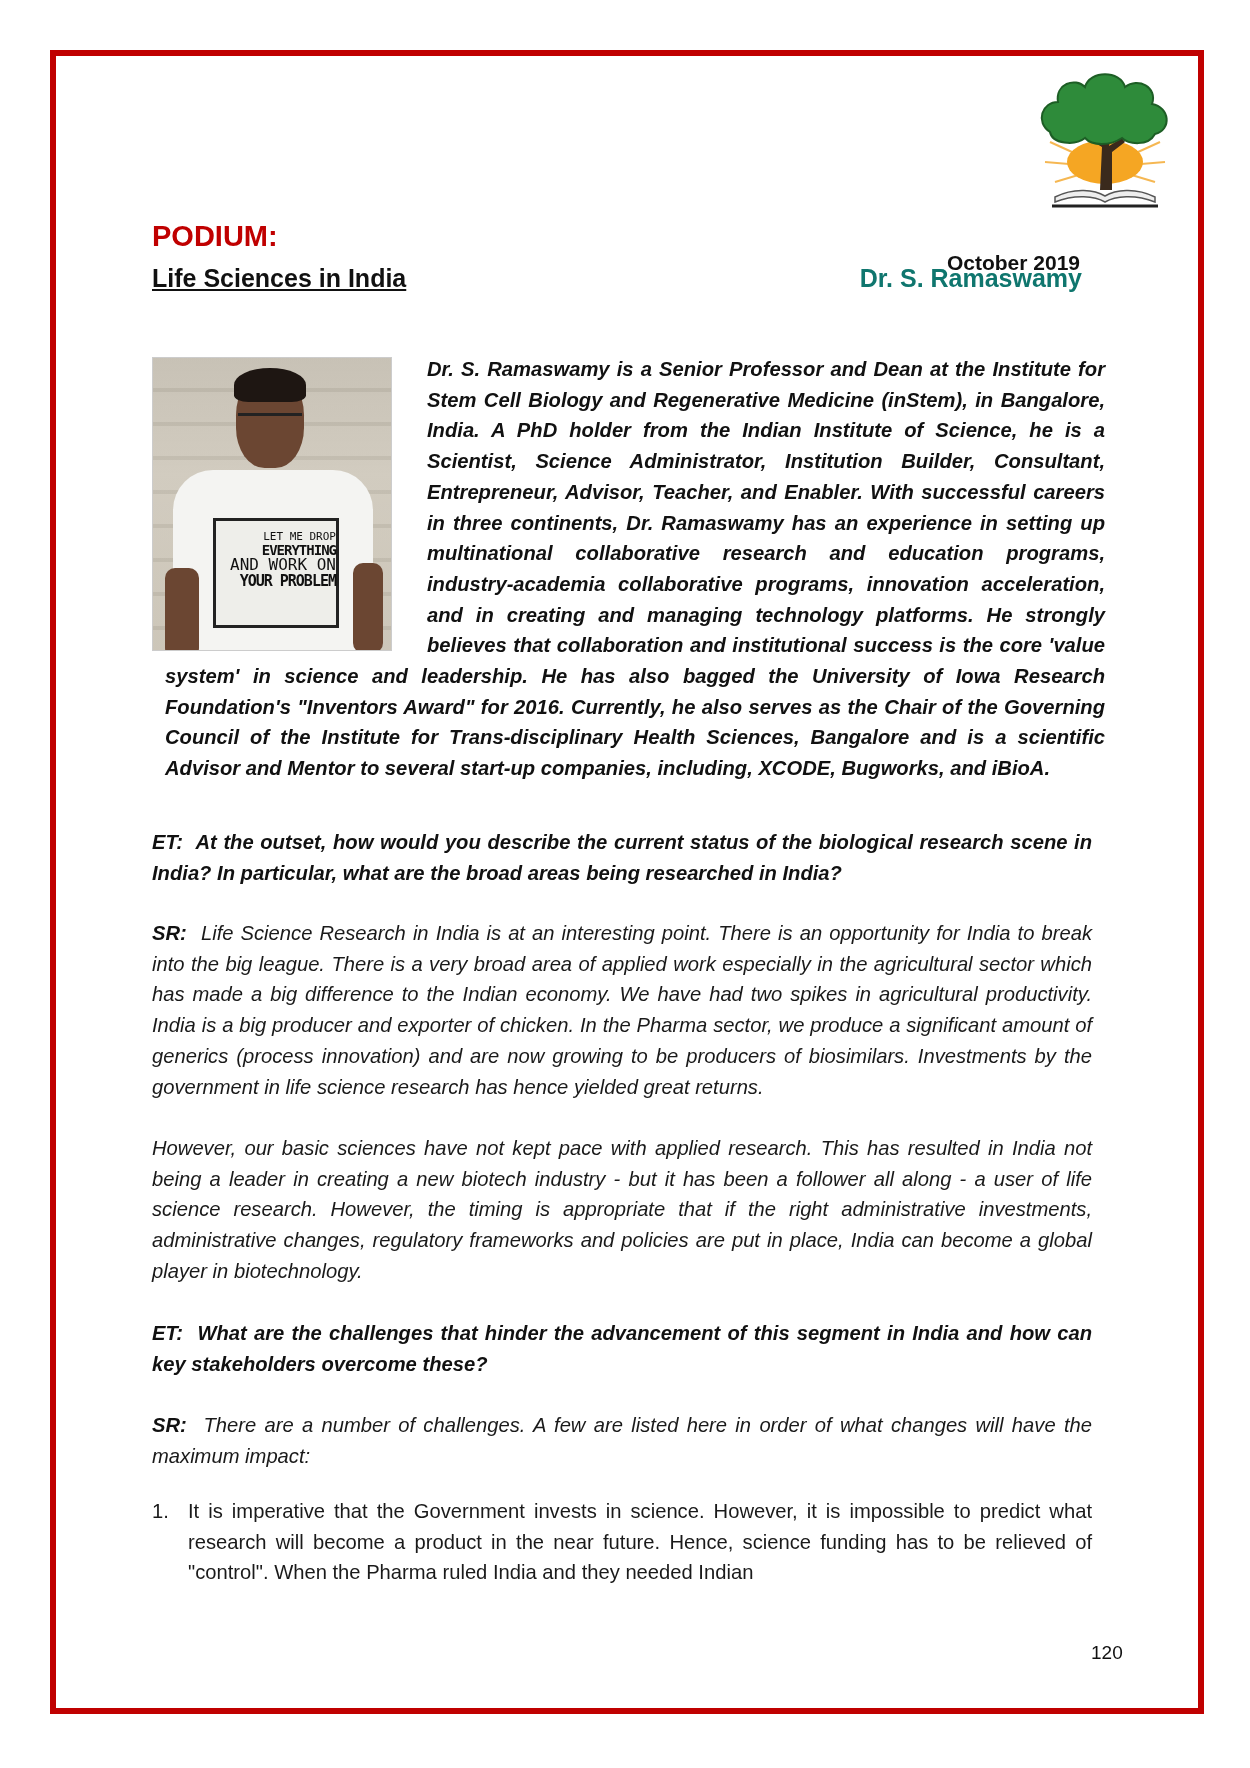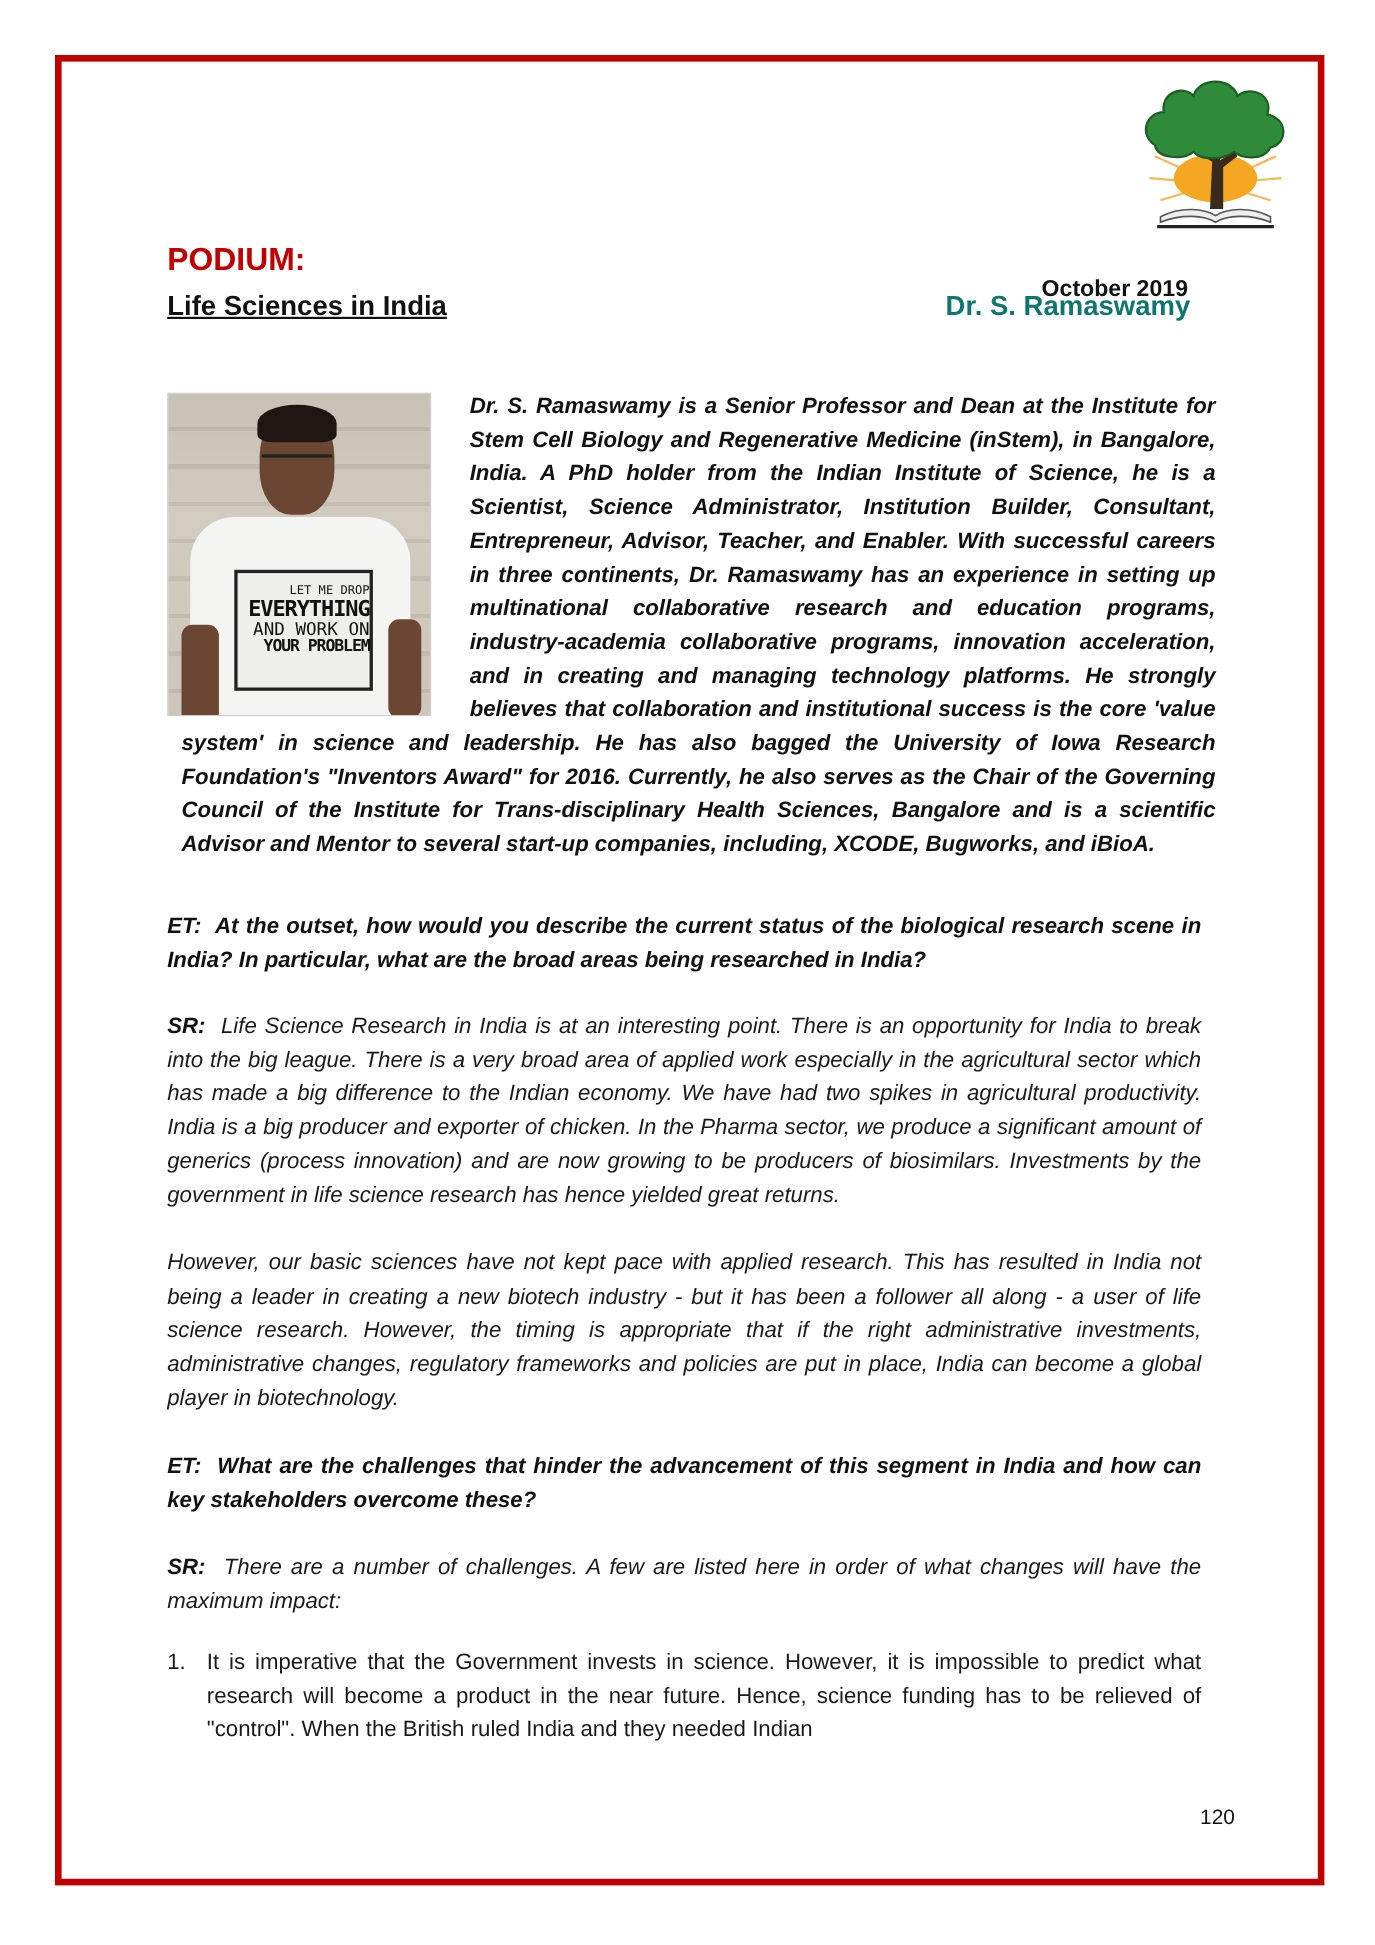--- a/index.html
+++ b/index.html
@@ -21,21 +21,21 @@
                  background: #6b4632; }
   .photo .hair { position: absolute; left: 81px; top: 10px; width: 72px; height: 34px; border-radius: 50% 50% 20% 20%; background: #1e1612; }
   .photo .glasses { position: absolute; left: 85px; top: 55px; width: 64px; height: 10px; border-top: 3px solid #222; }
   .photo .shirt { position: absolute; left: 20px; top: 112px; width: 200px; height: 190px; border-radius: 40px 40px 0 0; background: #f4f4f2; }
   .photo .arm-l { position: absolute; left: 12px; top: 210px; width: 34px; height: 90px; background: #6b4632; border-radius: 10px; }
   .photo .arm-r { position: absolute; left: 200px; top: 205px; width: 30px; height: 90px; background: #6b4632; border-radius: 10px; }
   .photo .print { position: absolute; left: 60px; top: 160px; width: 120px; height: 104px; border: 3px solid #222;
                   font-family: "DejaVu Sans Mono", monospace; color: #111; text-align: right; line-height: 1.05; background: #eeeeea; }
   .photo .print span { display: block; }
   .p1 { font-size: 11px; margin-top: 10px; }
-  .p2 { font-size: 20px; font-weight: bold; letter-spacing: -1px; }
+  .p2 { font-size: 14px; font-weight: bold; letter-spacing: -1px; }
   .p3 { font-size: 16px; }
   .p4 { font-size: 15px; font-weight: bold; letter-spacing: -1px; }
   .bio { position: absolute; left: 152px; top: 354px; width: 940px; font-size: 20.2px; line-height: 30.7px;
          font-weight: bold; font-style: italic; text-align: justify; color: #111; padding-left: 13px; }
   .bio .float { float: left; width: 262px; height: 300px; }
   .qa { position: absolute; left: 152px; width: 940px; font-size: 20.2px; line-height: 30.7px; text-align: justify; color: #1a1a1a; font-style: italic; }
   .qa b { font-weight: bold; color: #111; }
   .q { font-weight: bold; color: #111; }
   .list { position: absolute; left: 152px; top: 1496px; width: 940px; font-size: 20.2px; line-height: 30.7px; text-align: justify; color: #1a1a1a; }
   .list .num { position: absolute; left: 0; top: 0; }
@@ -111,17 +111,17 @@
 </div>
 
 <div class="qa" style="top:1410px;">
   <b>SR:</b>&nbsp;
   <span>There are a number of challenges. A few are listed here in order of what changes will have the maximum impact:</span>
 </div>
 
 <div class="list">
   <div style="position:relative;">
     <span class="num">1.</span>
-    <span class="txt">It is imperative that the Government invests in science. However, it is impossible to predict what research will become a product in the near future. Hence, science funding has to be relieved of "control". When the British ruled India and they needed Indian</span>
+    <span class="txt">It is imperative that the Government invests in science. However, it is impossible to predict what research will become a product in the near future. Hence, science funding has to be relieved of "control". When the Pharma ruled India and they needed Indian</span>
   </div>
 </div>
 
 <div class="pageno">120</div>
 
 </body></html>

